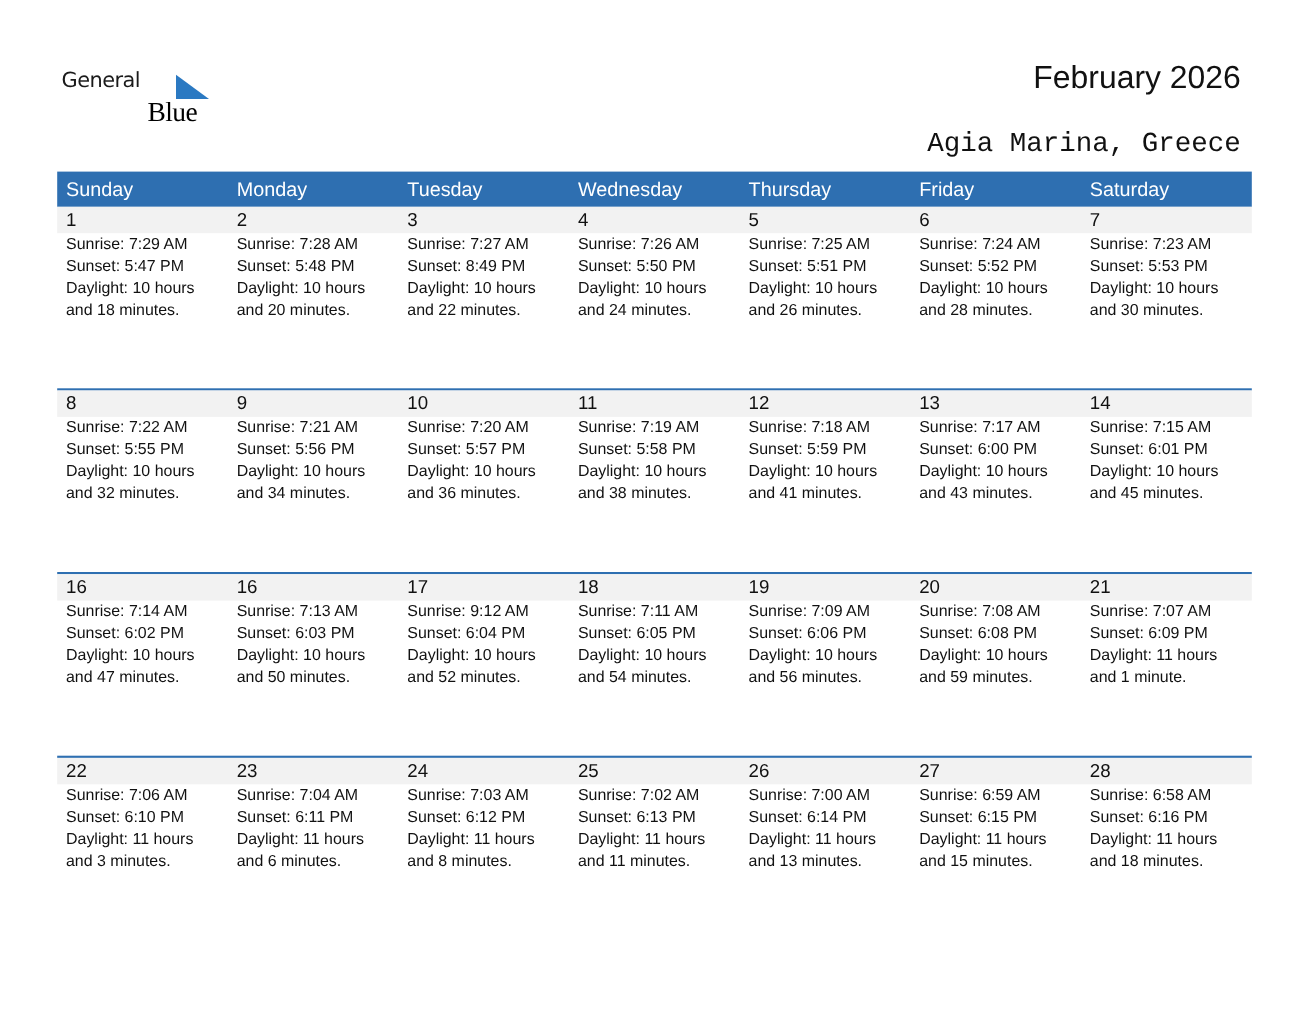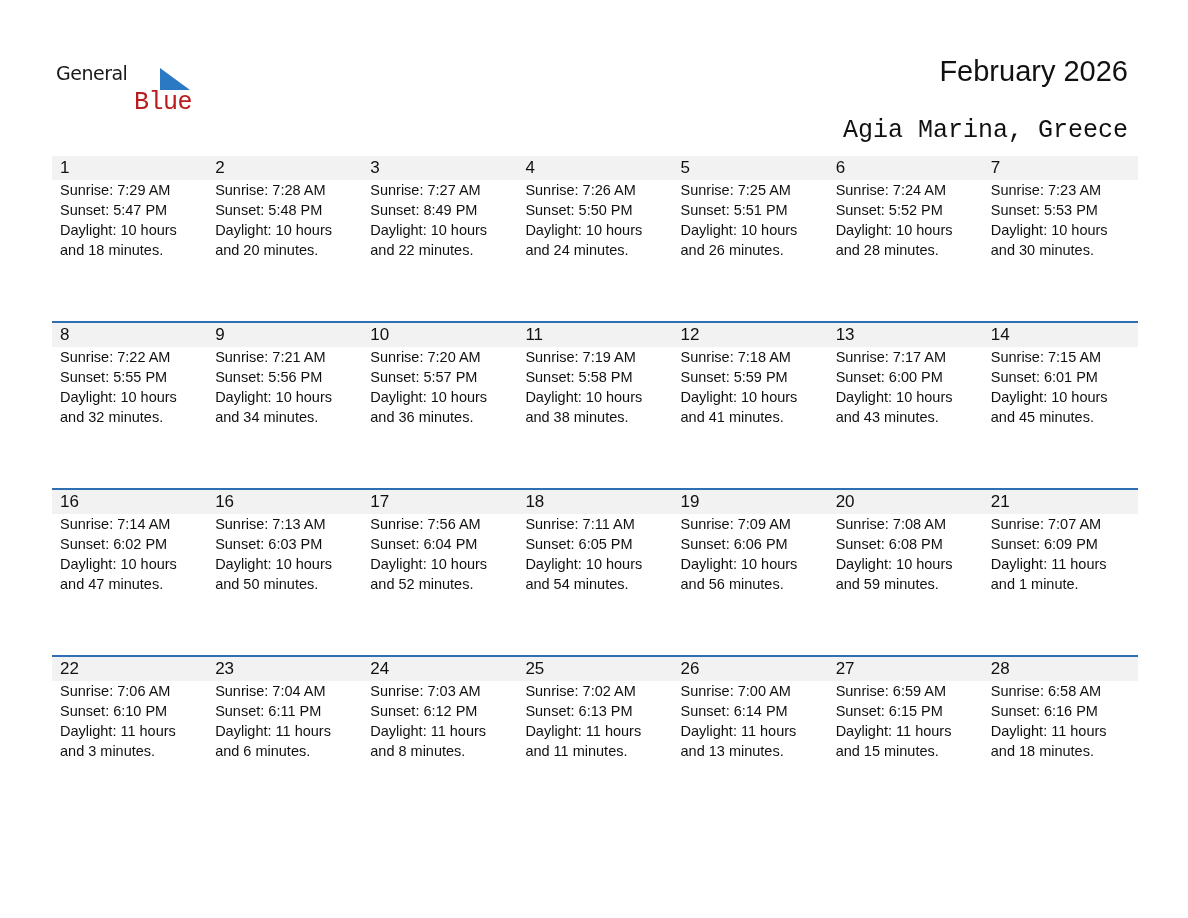--- a/index.html
+++ b/index.html
@@ -1,19 +1,19 @@
 <!DOCTYPE html>
 <html><head>
 <meta charset="utf-8">
 <style>
   html, body { margin: 0; padding: 0; background: #ffffff; }
   body { width: 1188px; height: 918px; position: relative; font-family: "Liberation Sans", sans-serif; color: #111; overflow: hidden; }
   .logo { position: absolute; left: 56px; top: 64px; width: 160px; height: 60px; }
   .logo-general { position: absolute; left: 0; top: 0; font-family: "DejaVu Sans", sans-serif; font-size: 19px; color: #1a1a1a; letter-spacing: -0.5px; line-height: 1; }
-  .logo-blue { position: absolute; left: 78px; top: 26px; font-family: Liberation Mono, monospace; font-size: 25px; color: #b91c1c; letter-spacing: -0.5px; line-height: 1; }
+  .logo-blue { position: absolute; left: 78px; top: 26px; font-family: Liberation Serif, serif; font-size: 25px; color: #000000; letter-spacing: -0.5px; line-height: 1; }
   .logo-tri { position: absolute; left: 104px; top: 4px; width: 0; height: 0; border-left: 30px solid #2b79c2; border-top: 22px solid transparent; border-bottom: 0 solid transparent; }
   .title { position: absolute; right: 60px; top: 56px; font-size: 29px; color: #111; line-height: 1.1; }
   .subtitle { position: absolute; right: 60px; top: 117px; font-size: 25px; color: #111; line-height: 1.1; font-family: Liberation Mono, monospace; }
   .cal { position: absolute; left: 52px; top: 156px; width: 1086px; }
   .head { display: grid; grid-template-columns: repeat(7, 155.14px); background: #2e6fb1; height: 32px; }
   .head div { color: #ffffff; font-size: 18px; line-height: 32px; padding-left: 8px; }
   .week { height: 165px; border-top: 2px solid #2e6fb1; position: relative; }
   .week:first-of-type { border-top: none; }
   .week .numrow { position: absolute; left: 0; right: 0; top: 0; height: 24px; background: #f2f2f2; }
   .week .cells { position: absolute; left: 0; right: 0; top: 0; display: grid; grid-template-columns: repeat(7, 155.14px); }
@@ -27,20 +27,29 @@
 <div class="logo">
   <span class="logo-general">General</span>
   <span class="logo-tri"></span>
   <span class="logo-blue">Blue</span>
 </div>
 
 <div class="title">February 2026</div>
 <div class="subtitle">Agia Marina, Greece</div>
 
 <div class="cal">
+  <div class="head">
+    <div>Sunday</div>
+    <div>Monday</div>
+    <div>Tuesday</div>
+    <div>Wednesday</div>
+    <div>Thursday</div>
+    <div>Friday</div>
+    <div>Saturday</div>
+  </div>
   <div id="weeks">
       <div class="week" style="border-top: none;">
         <div class="numrow"></div>
         <div class="cells">
           <div class="cell">
             <div class="d">1</div>
             <div class="l">Sunrise: 7:29 AM</div>
             <div class="l">Sunset: 5:47 PM</div>
             <div class="l">Daylight: 10 hours</div>
             <div class="l">and 18 minutes.</div>
@@ -155,21 +164,21 @@
           </div>
           <div class="cell">
             <div class="d">16</div>
             <div class="l">Sunrise: 7:13 AM</div>
             <div class="l">Sunset: 6:03 PM</div>
             <div class="l">Daylight: 10 hours</div>
             <div class="l">and 50 minutes.</div>
           </div>
           <div class="cell">
             <div class="d">17</div>
-            <div class="l">Sunrise: 7:56 AM</div>
+            <div class="l">Sunrise: 9:12 AM</div>
             <div class="l">Sunset: 6:04 PM</div>
             <div class="l">Daylight: 10 hours</div>
             <div class="l">and 52 minutes.</div>
           </div>
           <div class="cell">
             <div class="d">18</div>
             <div class="l">Sunrise: 7:11 AM</div>
             <div class="l">Sunset: 6:05 PM</div>
             <div class="l">Daylight: 10 hours</div>
             <div class="l">and 54 minutes.</div>

